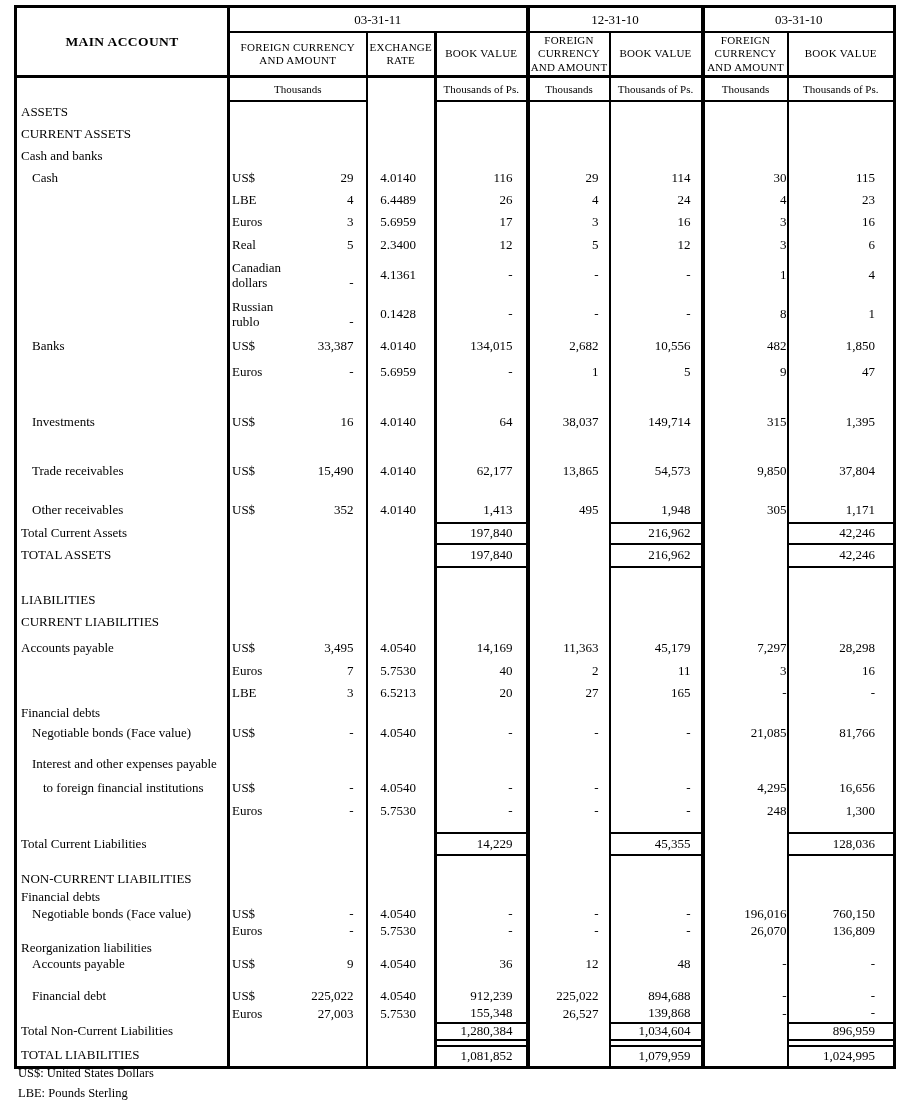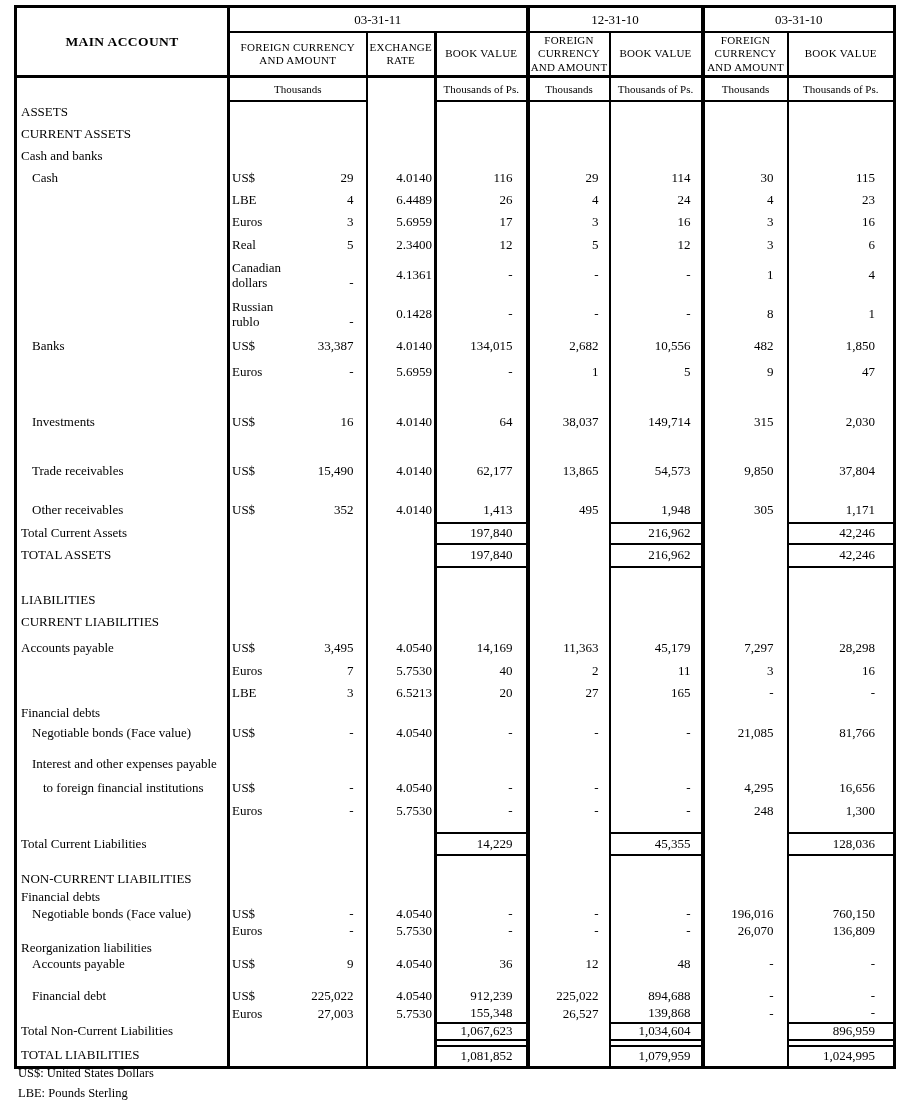--- a/index.html
+++ b/index.html
@@ -19,25 +19,25 @@
   .date-cell{height:23px;text-align:center;font-size:13px;border-bottom:2px solid #000;vertical-align:middle;}
   .hdr2 td{height:42px;text-align:center;font-size:11px;letter-spacing:.25px;line-height:1.2;vertical-align:middle;}
   .hdr-label{white-space:pre-line;display:inline-block;}
   .sub td{border-top:3px solid #000;height:22px;text-align:center;font-size:11px;vertical-align:middle;}
   .sub-line{border-bottom:2px solid #000;}
   
   tbody td{font-size:13px;vertical-align:middle;line-height:1.15;}
   .c0{padding-left:4px;text-align:left;}
   .fcwrap{display:flex;justify-content:space-between;align-items:flex-end;padding:0 12px 0 2px;}
   .cur{white-space:pre-line;text-align:left;}
-  .c2{text-align:right;padding-right:2px;}
+  .c2{text-align:right;padding-right:18px;}
   .c3{text-align:right;padding-right:13px;}
   .c4{text-align:right;padding-right:10px;}
   .c5{text-align:right;padding-right:10px;}
-  .c6{text-align:right;padding-right:13px;}
+  .c6{text-align:right;}
   .c7{text-align:right;padding-right:18px;}
   .bb{border-bottom:2px solid #000;}
   .bt{border-top:2px solid #000;}
   .footnotes{position:absolute;left:18px;top:1063px;font-size:12.5px;line-height:20px;}
 </style>
 </head>
 <body>
 
 <div class="table-wrap">
   <table>
@@ -253,21 +253,21 @@
             <div class="fcwrap">
               <span class="cur">US$</span>
               <span class="amt">16</span>
             </div>
           </td>
           <td class="c2 vb2">4.0140</td>
           <td class="c3 vb3">64</td>
           <td class="c4 vb4">38,037</td>
           <td class="c5 vb2">149,714</td>
           <td class="c6 vb4">315</td>
-          <td class="c7 vb2">2,030</td>
+          <td class="c7 vb2">1,395</td>
         </tr>
         <tr style="height: 22px;">
           <td class="c0"></td>
           <td class="c1 vb3"></td>
           <td class="c2 vb2"></td>
           <td class="c3 vb3"></td>
           <td class="c4 vb4"></td>
           <td class="c5 vb2"></td>
           <td class="c6 vb4"></td>
           <td class="c7 vb2"></td>
@@ -634,21 +634,21 @@
           <td class="c3 vb3 bb">155,348</td>
           <td class="c4 vb4">26,527</td>
           <td class="c5 vb2 bb">139,868</td>
           <td class="c6 vb4">-</td>
           <td class="c7 vb2 bb">-</td>
         </tr>
         <tr style="height: 17px;">
           <td class="c0" style="padding-left: 4px;">Total Non-Current Liabilities</td>
           <td class="c1 vb3"></td>
           <td class="c2 vb2"></td>
-          <td class="c3 vb3 bb">1,067,623</td>
+          <td class="c3 vb3 bb">1,280,384</td>
           <td class="c4 vb4"></td>
           <td class="c5 vb2 bb">1,034,604</td>
           <td class="c6 vb4"></td>
           <td class="c7 vb2 bb">896,959</td>
         </tr>
         <tr style="height: 6px;">
           <td class="c0"></td>
           <td class="c1 vb3"></td>
           <td class="c2 vb2"></td>
           <td class="c3 vb3"></td>

